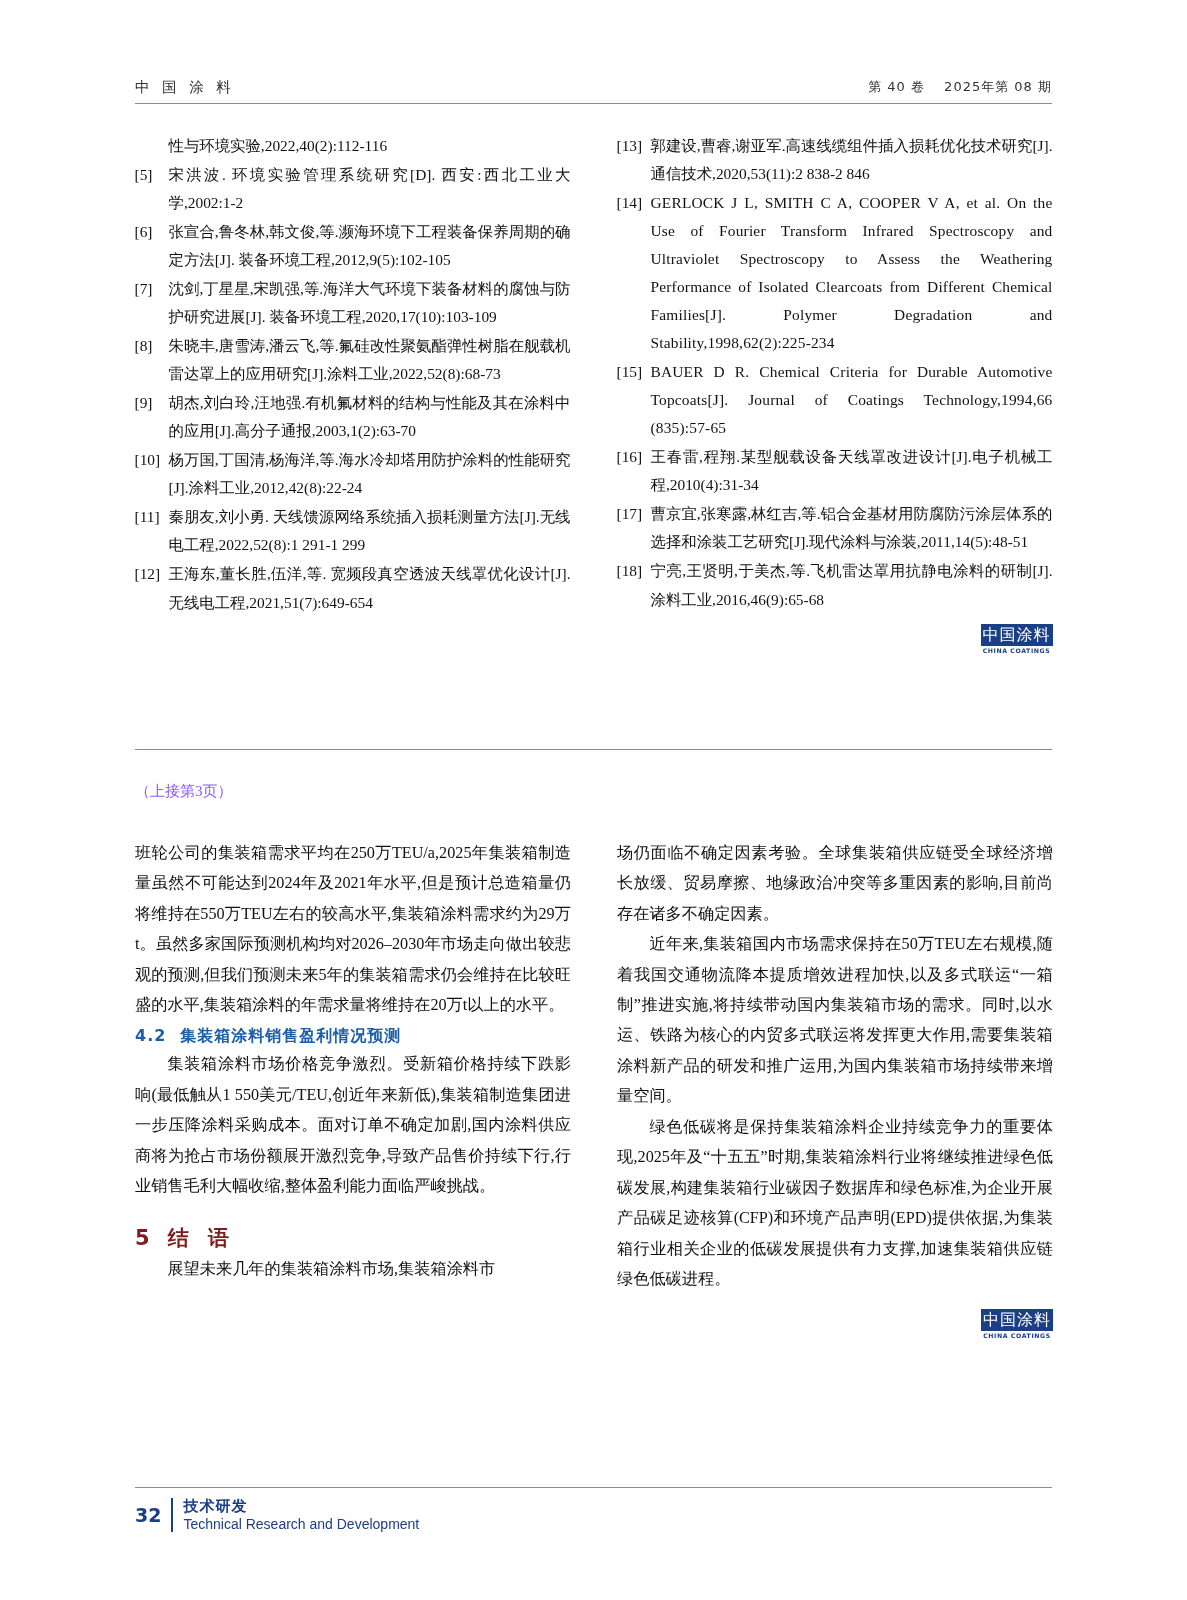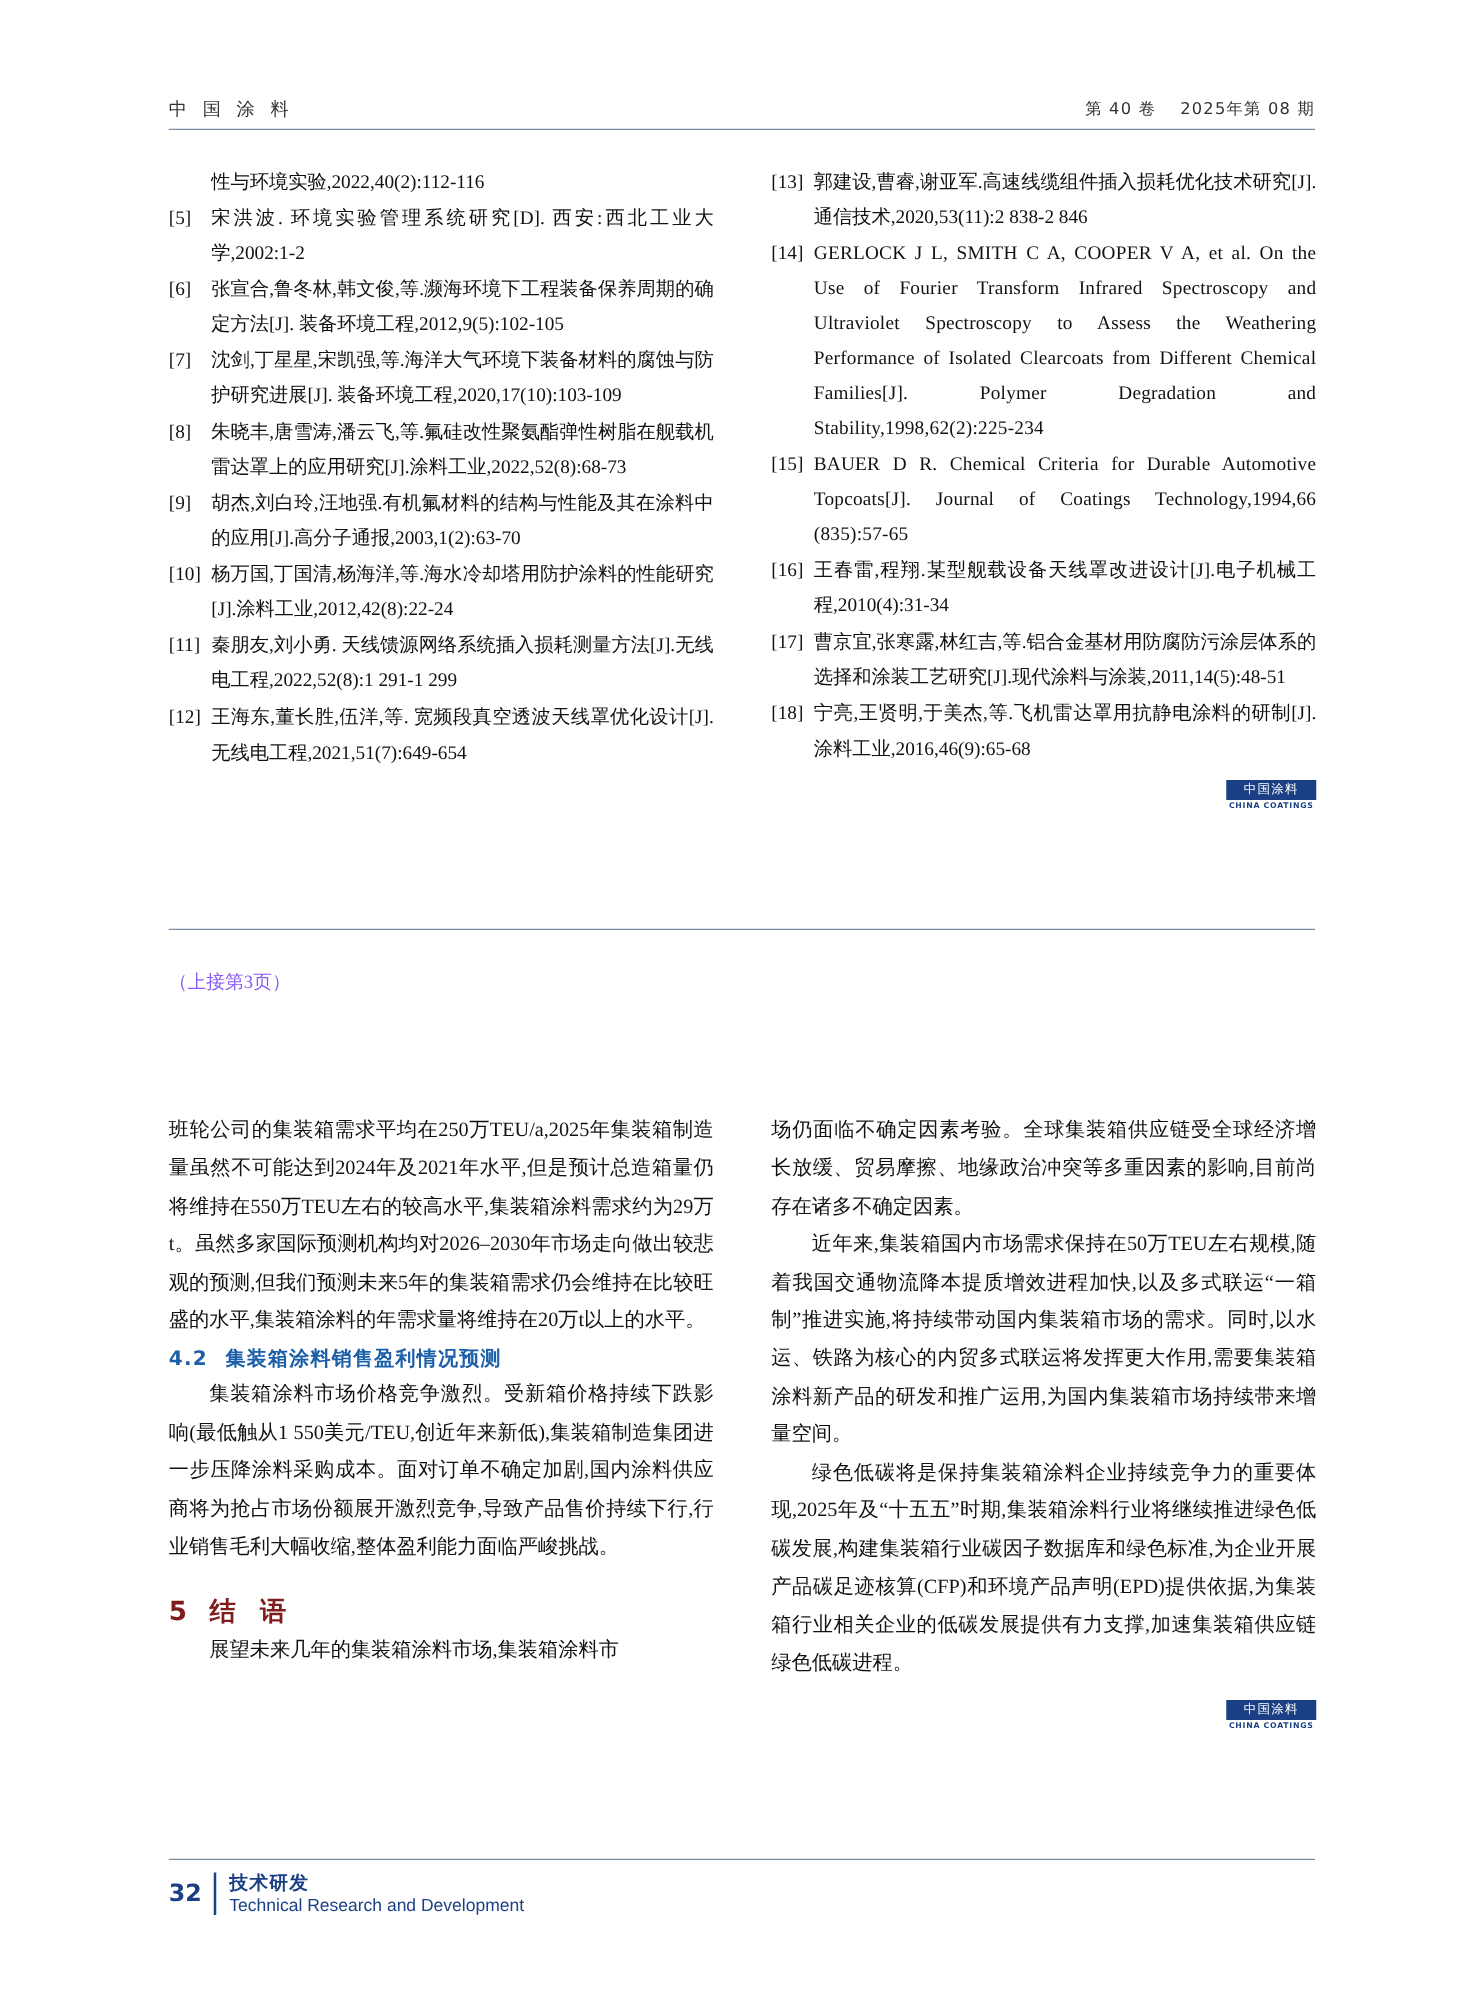--- a/index.html
+++ b/index.html
@@ -44,20 +44,21 @@
     color: #333;
     letter-spacing: 1px;
   }
   .header-right span { margin-left: 14px; }
 
   
   .cols {
     display: flex;
     gap: 46px;
     margin-top: 28px;
+    justify-content: center;
   }
   .col {
     width: 436px;
     flex: 0 0 436px;
   }
 
   .ref-list { }
   .ref {
     display: flex;
     font-size: 15.4px;
@@ -92,21 +93,21 @@
   }
   .logo {
     width: 72px;
     text-align: center;
     line-height: 1;
   }
   .logo .l1 {
     background: #1b3f84;
     color: #fff;
     font-family: "DejaVu Sans", "Liberation Sans", sans-serif;
-    font-size: 10px;
+    font-size: 16px;
     letter-spacing: 1px;
     padding: 3px 2px 3px 2px;
     display: block;
   }
   .logo .l2 {
     color: #1b3f84;
     font-family: "DejaVu Sans", "Liberation Sans", sans-serif;
     font-size: 6.2px;
     letter-spacing: 0.6px;
     display: block;
@@ -122,21 +123,21 @@
   .cont-note {
     font-size: 15px;
     margin-top: 32px;
     color: #8b5cf6;
   }
 
   
   .body-cols {
     display: flex;
     gap: 46px;
-    margin-top: 94px;
+    margin-top: 37px;
   }
   .ptext {
     font-size: 16.2px;
     line-height: 1.88;
     text-align: justify;
     text-justify: inter-ideograph;
     color: #111;
     margin: 0;
   }
   .ptext.indent { text-indent: 2em; }

